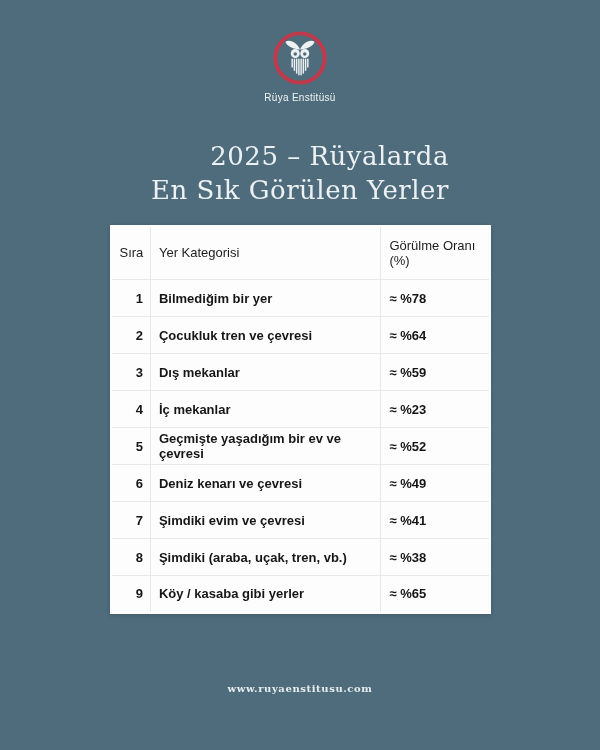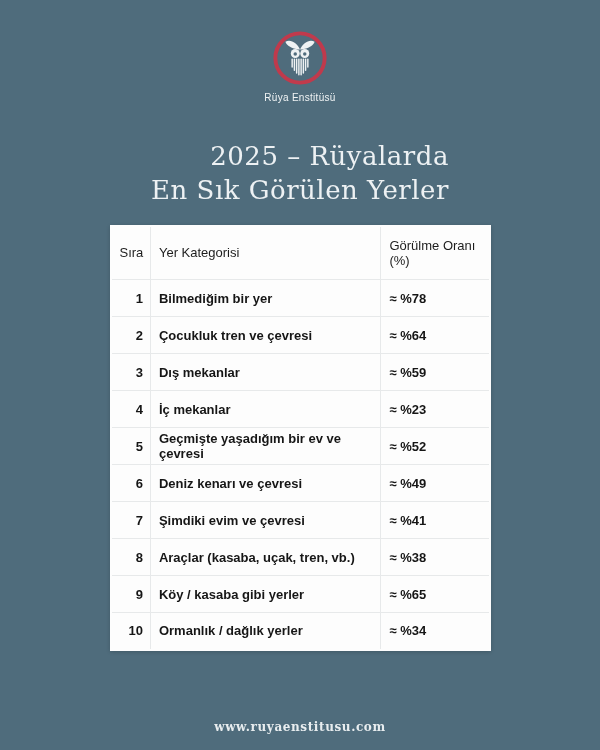--- a/index.html
+++ b/index.html
@@ -53,23 +53,23 @@
     text-align:left;
   }
   .rank-table td { height:37px; font-weight:bold; }
   .c-rank  { width:40px; }
   th.c-rank { padding-left:8px; }
   td.c-rank { text-align:right; padding-right:7px; }
   .c-cat  { width:232px; padding-left:6px; }
   .c-rate { width:109px; padding-left:7px; }
   
   .footer {
-    margin-top:auto; margin-bottom:16px;
+    margin-top:auto; margin-bottom:56px;
     font-family:"DejaVu Serif", serif;
-    font-weight:bold; font-size:12px;
+    font-weight:bold; font-size:10px;
     color:#e8edef; letter-spacing:.6px;
   }
 </style>
 </head>
 <body>
 
 <div class="page">
 
   <div class="logo-block">
     <svg class="owl-svg" viewBox="0 0 100 100" aria-hidden="true">
@@ -133,32 +133,27 @@
           <td class="c-cat">Deniz kenarı ve çevresi</td>
           <td class="c-rate">≈ %49</td>
         </tr>
         <tr>
           <td class="c-rank">7</td>
           <td class="c-cat">Şimdiki evim ve çevresi</td>
           <td class="c-rate">≈ %41</td>
         </tr>
         <tr>
           <td class="c-rank">8</td>
-          <td class="c-cat">Araçlar (kasaba, uçak, tren, vb.)</td>
+          <td class="c-cat">Şimdiki (araba, uçak, tren, vb.)</td>
           <td class="c-rate">≈ %38</td>
         </tr>
         <tr>
           <td class="c-rank">9</td>
           <td class="c-cat">Köy / kasaba gibi yerler</td>
           <td class="c-rate">≈ %65</td>
-        </tr>
-        <tr>
-          <td class="c-rank">10</td>
-          <td class="c-cat">Ormanlık / dağlık yerler</td>
-          <td class="c-rate">≈ %34</td>
         </tr>
       </tbody>
     </table>
   </div>
 
   <div class="footer">www.ruyaenstitusu.com</div>
 
 </div>
 
 </body></html>

